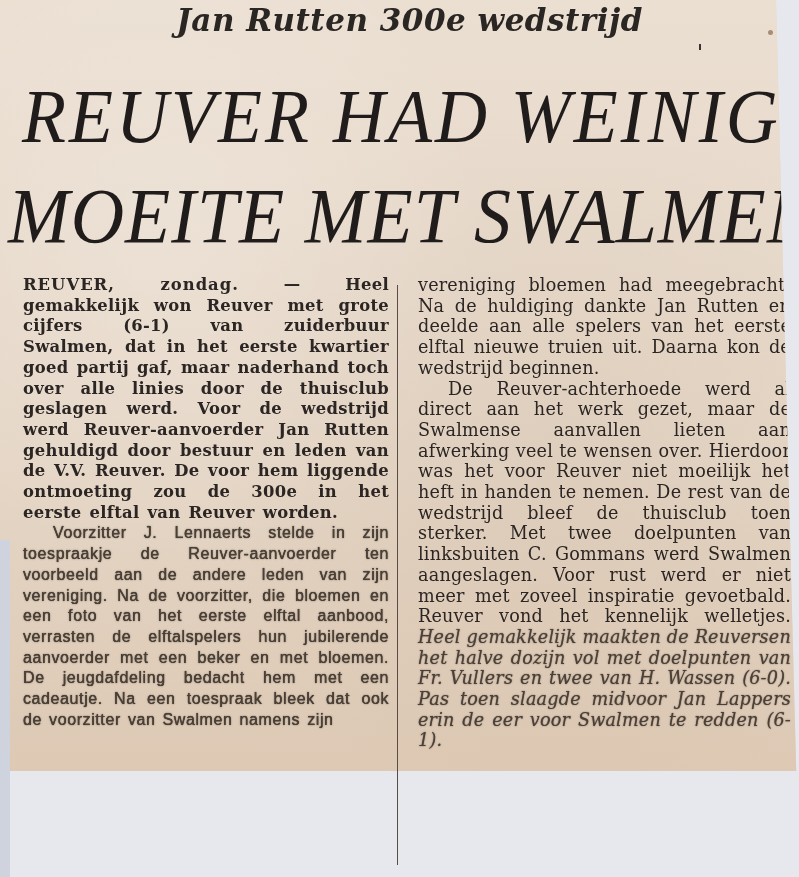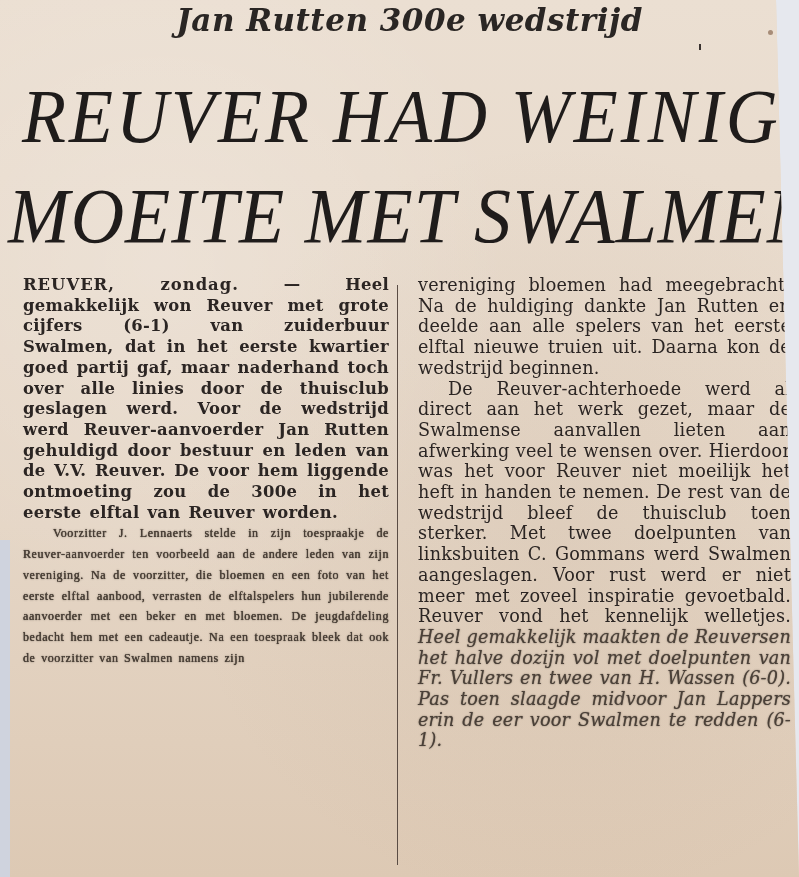--- a/index.html
+++ b/index.html
@@ -8,21 +8,21 @@
       width: 799px;
       height: 877px;
       overflow: hidden;
       background: #e6e8ee;
     }
     .clipping {
       position: absolute;
       left: 0;
       top: 0;
       width: 799px;
-      height: 877px;
+      height: 771px;
       background: #e7d9cb;
       background-image:
         radial-gradient(circle at 20% 30%, rgba(255,255,255,0.18) 0, rgba(255,255,255,0) 40%),
         radial-gradient(circle at 70% 60%, rgba(160,130,100,0.10) 0, rgba(160,130,100,0) 50%),
         linear-gradient(180deg, #ebdfd2 0%, #e5d6c6 60%, #ddc9b4 100%);
       clip-path: polygon(0 0, 776px 0, 799px 877px, 0 877px);
     }
     
     .left-strip {
       position: absolute;
@@ -95,22 +95,22 @@
       font-size: 16.4px;
       line-height: 20.7px;
       letter-spacing: 0.3px;
       word-spacing: 2px;
     }
     .col-left .blurry {
       color: #4a4038;
       font-weight: normal;
       text-shadow: 0 0 1.6px rgba(60,50,40,0.85), 0 0 0.6px rgba(60,50,40,0.9);
       letter-spacing: 0.6px;
-      font-family: Liberation Serif, serif;
-      font-size: 12px;
+      font-family: Liberation Sans, sans-serif;
+      font-size: 16px;
     }
     .col-left .dateline {
       letter-spacing: 1px;
       margin-top: 46px;
     }
     .col-right {
       left: 418px;
       width: 373px;
       font-family: "DejaVu Serif", serif;
       font-size: 17.6px;

